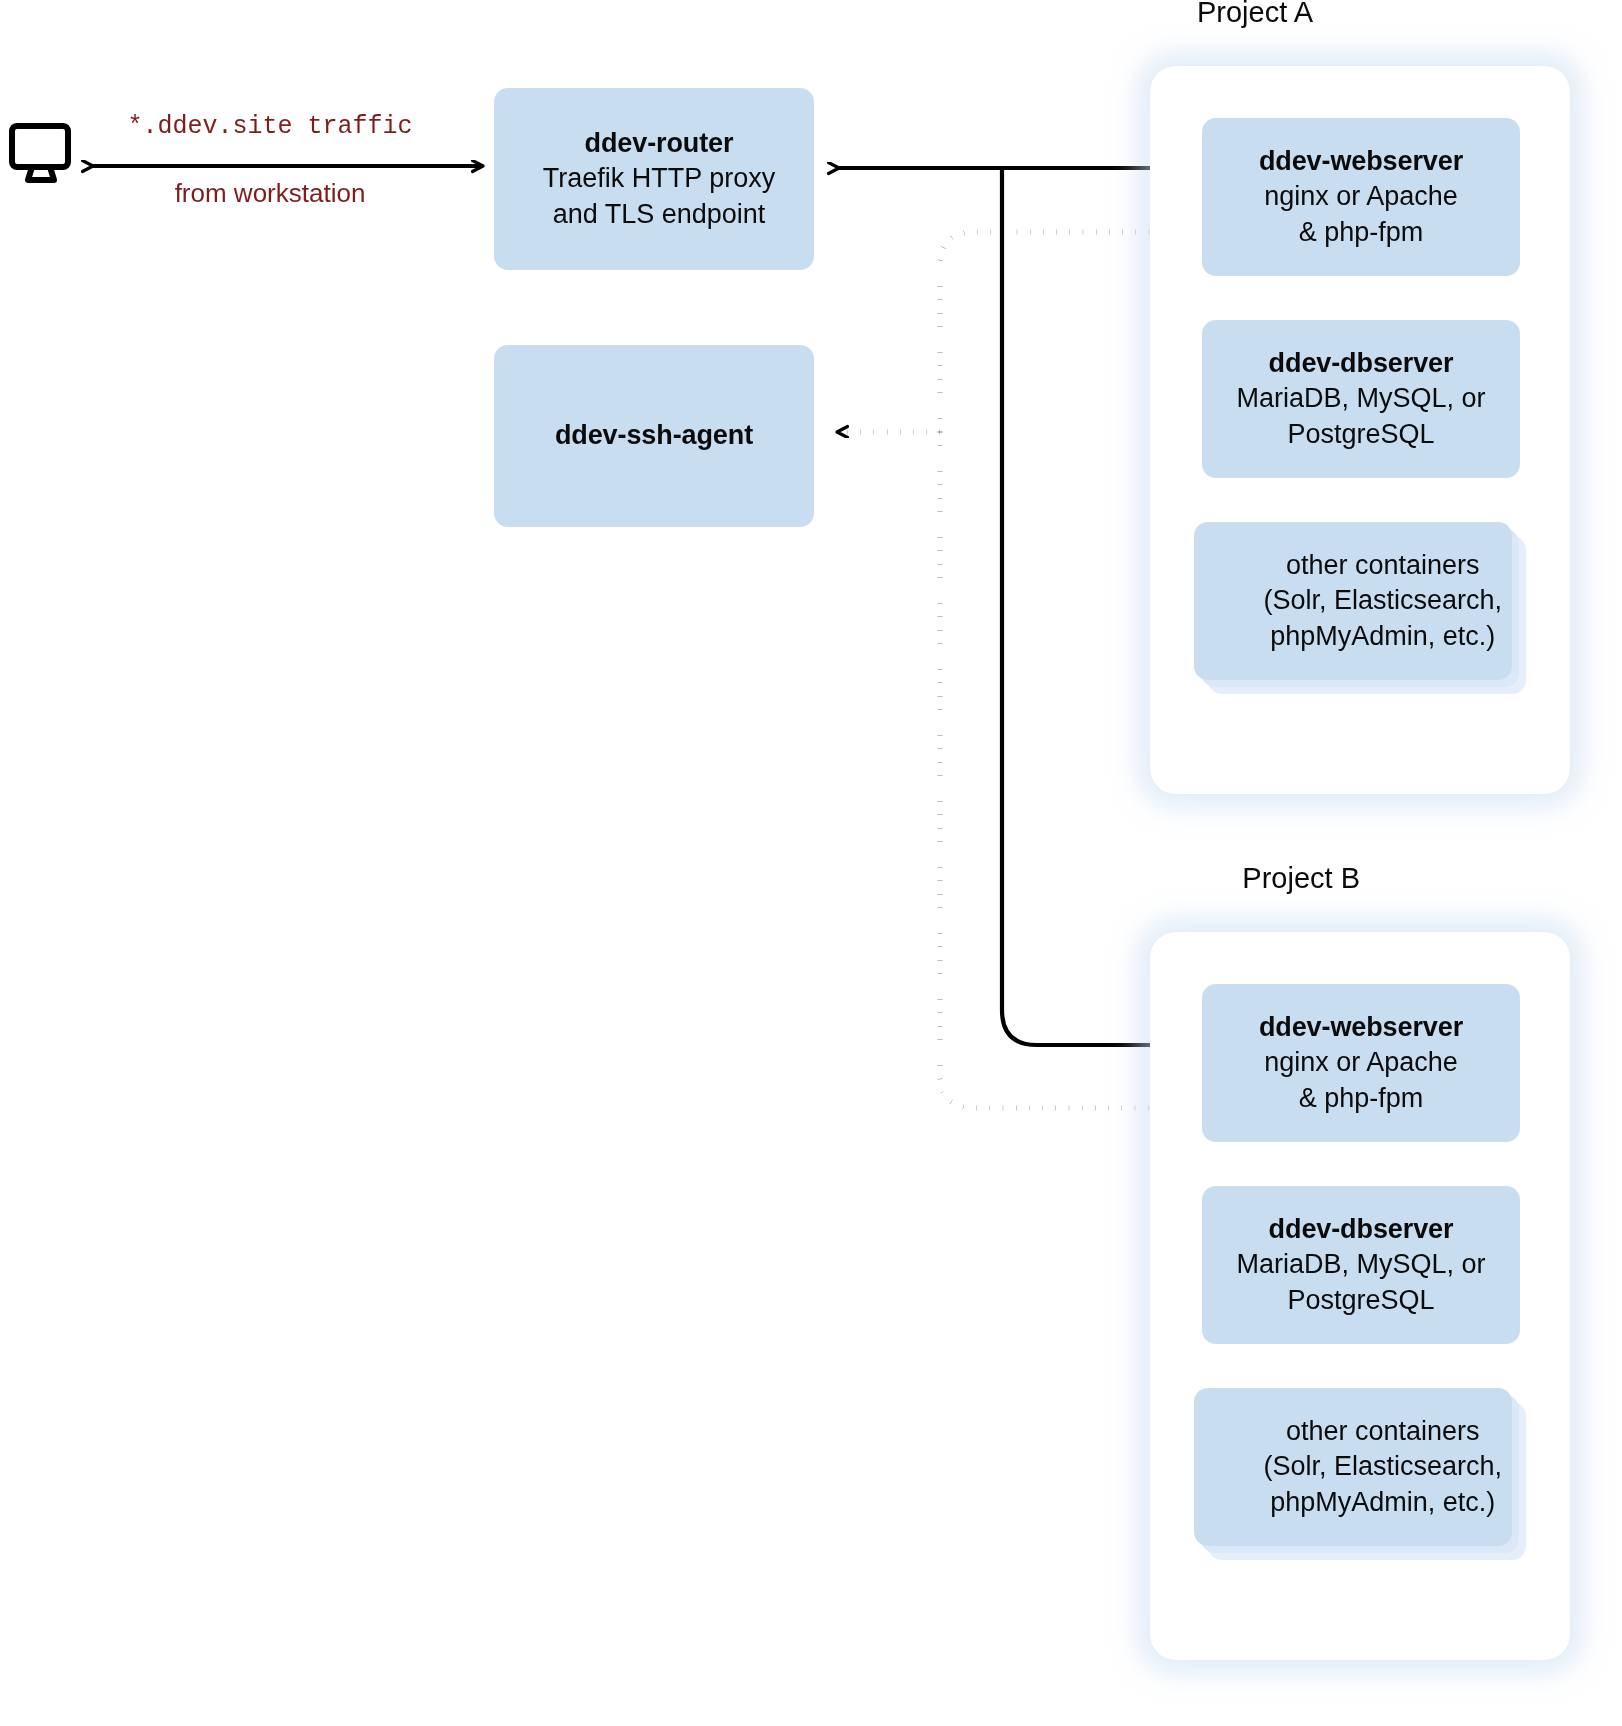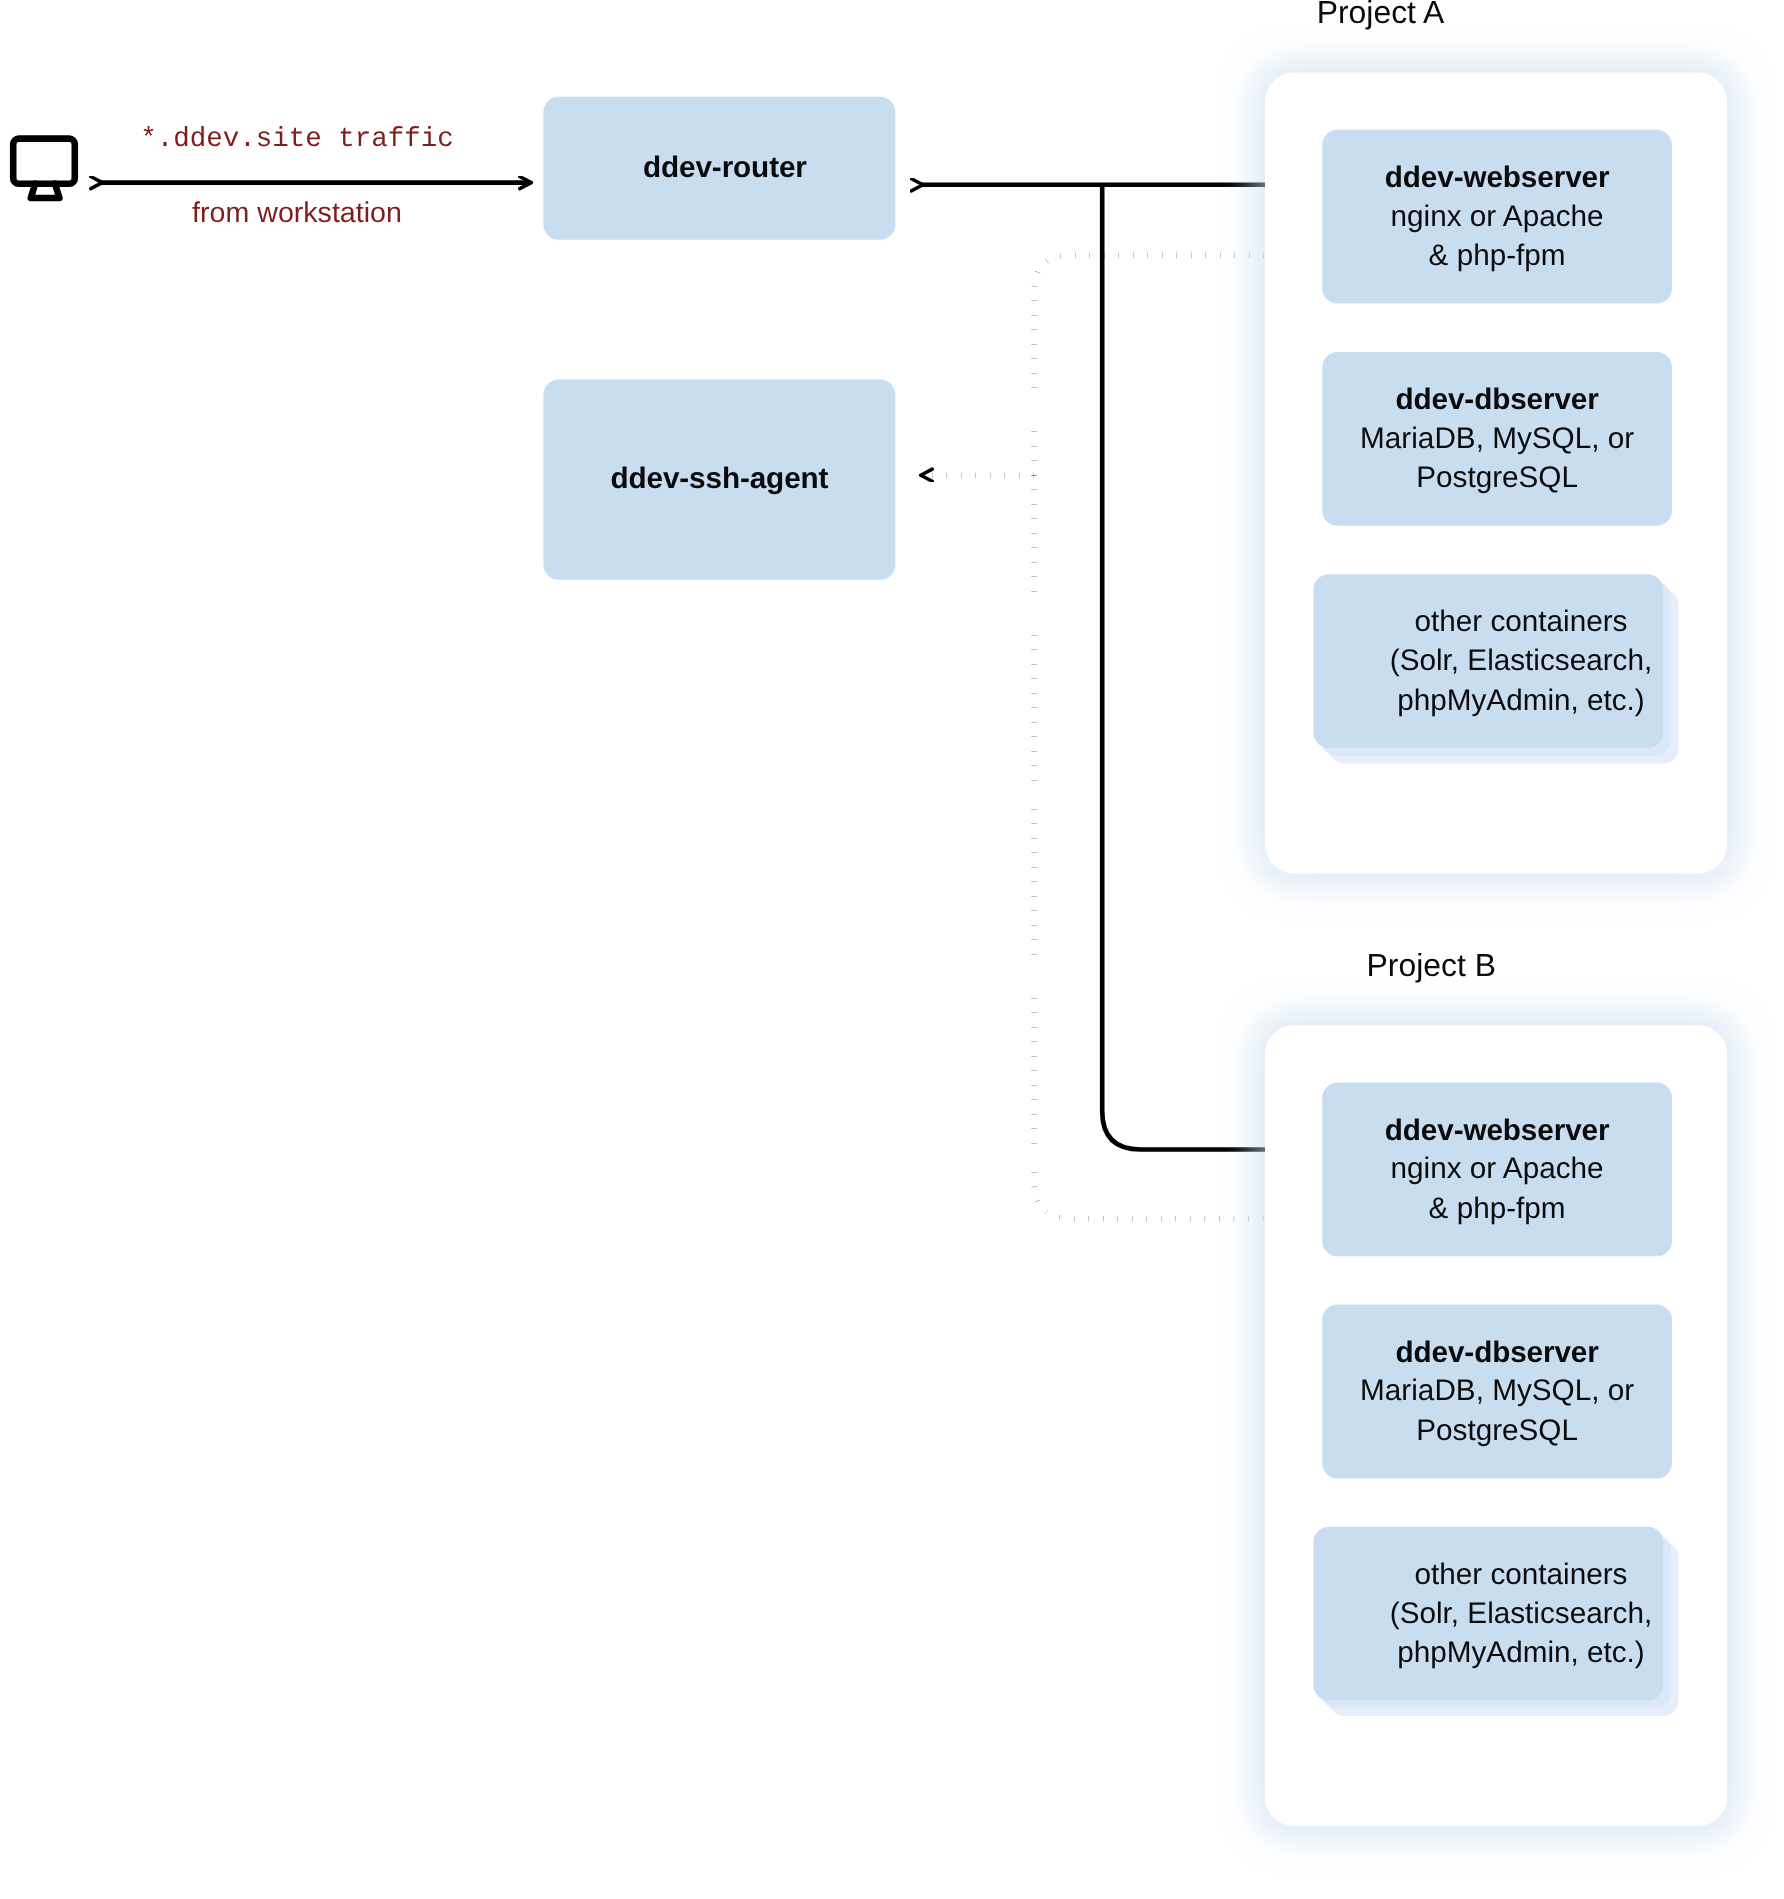--- a/index.html
+++ b/index.html
@@ -146,22 +146,24 @@
       <rect x="4" y="6" width="56" height="41" rx="5" ry="5" fill="none" stroke="#000" stroke-width="6"></rect>
       <path d="M 24 47 L 20 60 L 46 60 L 42 47" fill="none" stroke="#000" stroke-width="6" stroke-linejoin="round" stroke-linecap="round"></path>
     </svg>
   </div>
 
   <div class="edge-caption" style="left:110px; top:78px; width:320px;">
     <div class="mono">*.ddev.site traffic</div>
     <div>from workstation</div>
   </div>
 
-  <div class="svc" style="left:494px; top:88px; width:320px; height:130px;padding-left:20px;">
+  <div class="svc" style="left:494px; top:88px; width:320px; height:182px;padding-left:20px;">
     <div class="svc-title">ddev-router</div>
+    <div class="svc-sub">Traefik HTTP proxy
+and TLS endpoint</div>
   </div>
 
   <div class="svc" style="left:494px; top:345px; width:320px; height:182px;text-align:right;">
     <div class="svc-title">ddev-ssh-agent</div>
   </div>
 
   <div class="project-label" style="left:1150px; top:-4px; width:210px;">Project A</div>
 
   <div class="project-card" style="left:1150px; top:66px; width:420px; height:728px;"></div>
 

